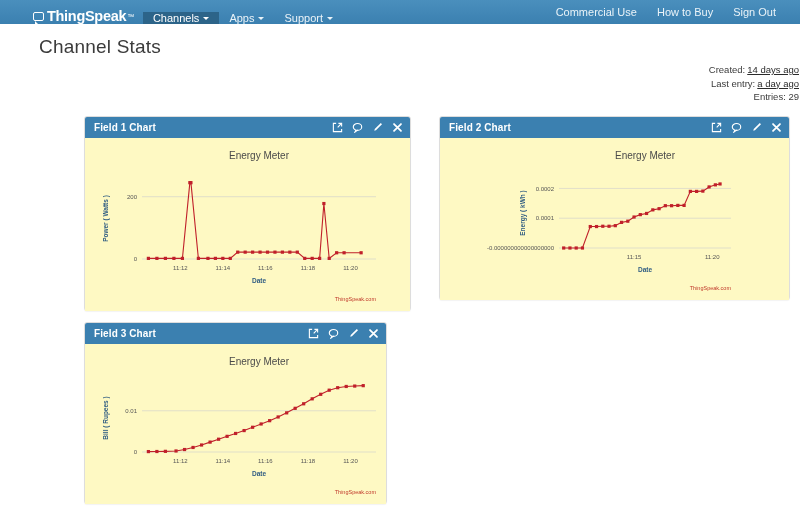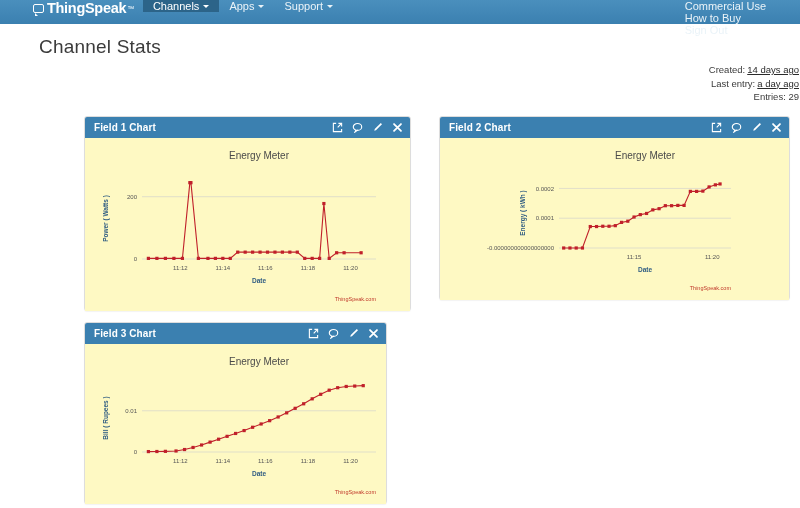--- a/index.html
+++ b/index.html
@@ -13,21 +13,21 @@
 
   
   .navbar {
     height: 24px;
     background: #3f85b5;
     background-image: linear-gradient(to bottom, #4a8fbd 0%, #3b80b0 100%);
     display: flex;
     align-items: stretch;
     position: relative;
   }
-  .nav-left { display: flex; align-items: flex-start; }
+  .nav-left { display: flex; align-items: flex-end; }
   .brand {
     display: flex; align-items: center;
     padding: 0 9px 0 33px;
     color: #ffffff;
     font-size: 14.5px;
     font-weight: bold;
     letter-spacing: -0.3px;
     text-decoration: none;
     position: relative;
   }
@@ -70,22 +70,21 @@
     display: inline-block;
     margin-left: 4px;
     width: 0; height: 0;
     border-left: 3px solid transparent;
     border-right: 3px solid transparent;
     border-top: 3.5px solid currentColor;
   }
   .nav-right {
     margin-left: auto;
     display: flex; align-items: stretch;
-    padding-right: 24px;
-    flex-direction: column;
+    padding-right: 14px;
   }
 
   
   .page { padding: 1px; background: #ffffff; }
 
   .page-title {
     margin: 0;
     padding: 11px 0 0 38px;
     font-size: 19px;
     font-weight: normal;

